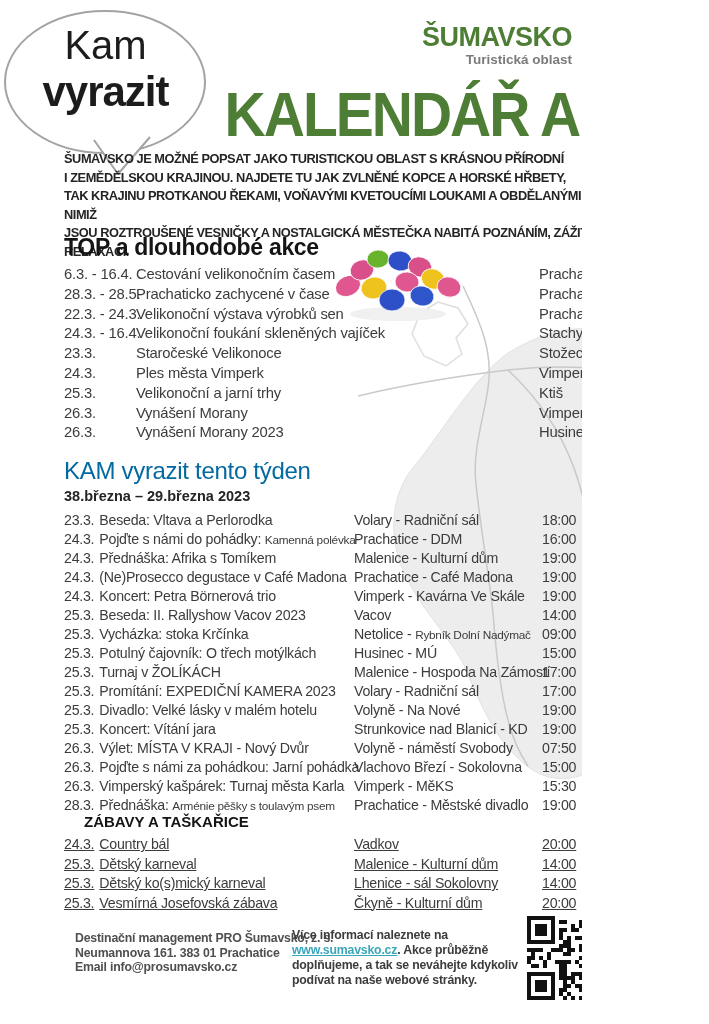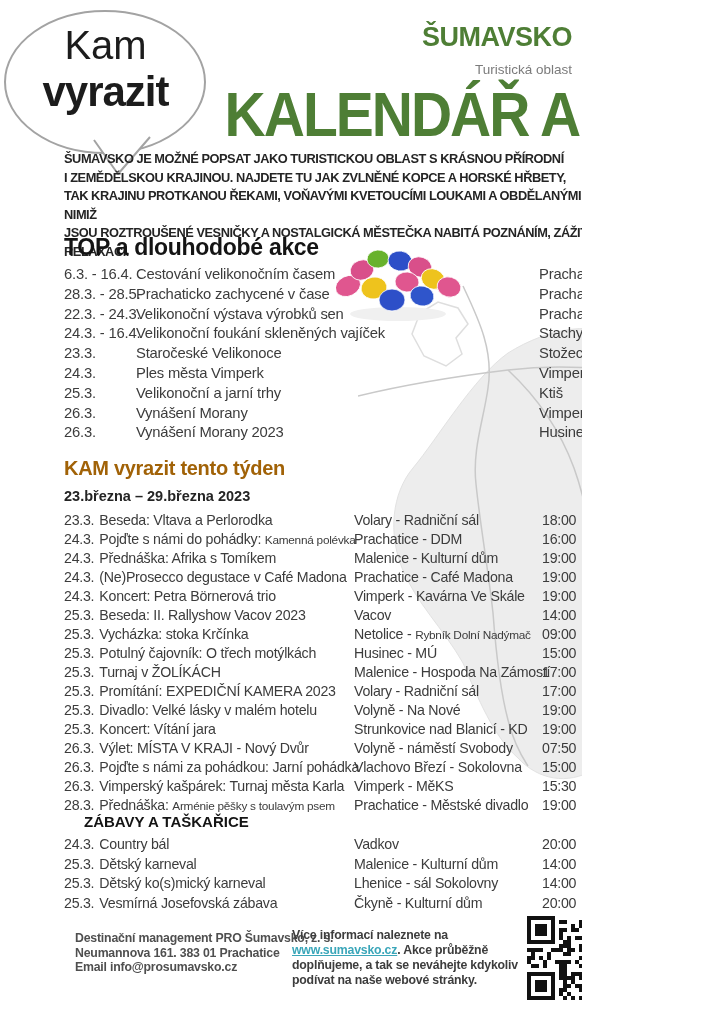--- a/index.html
+++ b/index.html
@@ -12,49 +12,49 @@
 
   
   #bubble-svg{left:0px;top:4px;width:240px;height:180px;}
   .bubble-text{left:28px;top:22px;width:155px;text-align:center;color:#1c1c1c;line-height:1.15;}
   .bubble-l1{font-size:40px;font-weight:400;}
   .bubble-l2{font-size:42px;font-weight:bold;letter-spacing:-1px;}
 
   
   .logo{right:10px;top:24px;text-align:right;}
   .logo-name{font-size:27px;font-weight:bold;color:#4e7e35;letter-spacing:-0.5px;line-height:1;}
-  .logo-sub{font-size:13.5px;color:#7b7b7b;margin-top:11px;}
+  .logo-sub{font-size:13.5px;color:#7b7b7b;margin-top:1px;font-weight:bold;}
 
   
   .main-title{left:198px;top:78px;width:500px;text-align:center;font-size:57px;font-weight:bold;
               color:#4e7e35;letter-spacing:-2px;transform:scaleY(1.1);transform-origin:top center;
               white-space:nowrap;}
 
   
   .intro{left:64px;top:150px;width:610px;font-size:12.8px;font-weight:bold;color:#242424;
          line-height:18.6px;letter-spacing:-0.45px;white-space:pre-line;}
 
   
   .h-top{left:64px;top:234px;font-size:23px;font-weight:bold;color:#141414;letter-spacing:-0.3px;}
-  .h-week{left:64px;top:457px;font-size:20px;font-weight:bold;color:#a16207;letter-spacing:-0.3px;}
+  .h-week{left:64px;top:457px;font-size:24px;font-weight:normal;color:#0369a1;letter-spacing:-0.3px;}
   .h-range{left:64px;top:488px;font-size:14.5px;font-weight:bold;color:#242424;}
   .h-fun{left:84px;top:813px;width:540px;text-align:left;font-size:15px;font-weight:bold;color:#141414;}
 
   
   .top-rows{left:64px;top:266px;width:630px;}
   .t-row{display:grid;grid-template-columns:72px 403px 1fr;height:19.8px;font-size:14.8px;
          letter-spacing:-0.2px;white-space:nowrap;}
 
   
   .wk-rows{left:64px;top:512px;width:600px;}
   .fun-rows{left:64px;top:836px;width:600px;}
   .w-row{display:grid;grid-template-columns:290px 188px 52px;font-size:14.2px;
          letter-spacing:-0.25px;white-space:nowrap;}
   .wk-rows .w-row{height:19px;}
-  .fun-rows .w-row{height:19.5px;}
+  .fun-rows .w-row{height:19.5px;text-decoration:underline;}
   .w-date{margin-right:5px;}
   .small{font-size:11.8px;}
 
   
   #eggs-svg{left:336px;top:248px;width:130px;height:76px;}
   #mask-svg{left:584px;top:790px;width:125px;height:118px;}
   #qr-svg{left:527px;top:916px;width:100px;height:84px;}
 
   
   .foot-org{left:75px;top:931px;font-size:12.3px;font-weight:bold;color:#4f4f4f;
@@ -175,21 +175,21 @@
       <ellipse cx="97" cy="31" rx="12" ry="10" fill="#eec31d" transform="rotate(22 97 31)"></ellipse>
       <ellipse cx="113" cy="39" rx="12" ry="10" fill="#e0568f" transform="rotate(15 113 39)"></ellipse>
       <ellipse cx="38" cy="40" rx="13" ry="11" fill="#eec31d" transform="rotate(-10 38 40)"></ellipse>
       <ellipse cx="71" cy="34" rx="12" ry="10" fill="#e0568f" transform="rotate(5 71 34)"></ellipse>
       <ellipse cx="86" cy="48" rx="12" ry="10" fill="#2f55cb" transform="rotate(12 86 48)"></ellipse>
       <ellipse cx="56" cy="52" rx="13" ry="11" fill="#2d4fc8"></ellipse>
     </g>
   </svg>
 
   <div class="abs h-week">KAM vyrazit tento týden</div>
-  <div class="abs h-range">23.března – 29.března 2023</div>
+  <div class="abs h-range">38.března – 29.března 2023</div>
   <div class="abs wk-rows">
 
       <div class="w-row">
         <span><span class="w-date">23.3.</span><span>Beseda: Vltava a Perlorodka</span><span class="small"></span></span>
         <span><span>Volary - Radniční sál</span><span class="small"></span></span>
         <span>18:00</span>
       </div>
 
       <div class="w-row">
         <span><span class="w-date">24.3.</span><span>Pojďte s námi do pohádky: </span><span class="small">Kamenná polévka</span></span>

